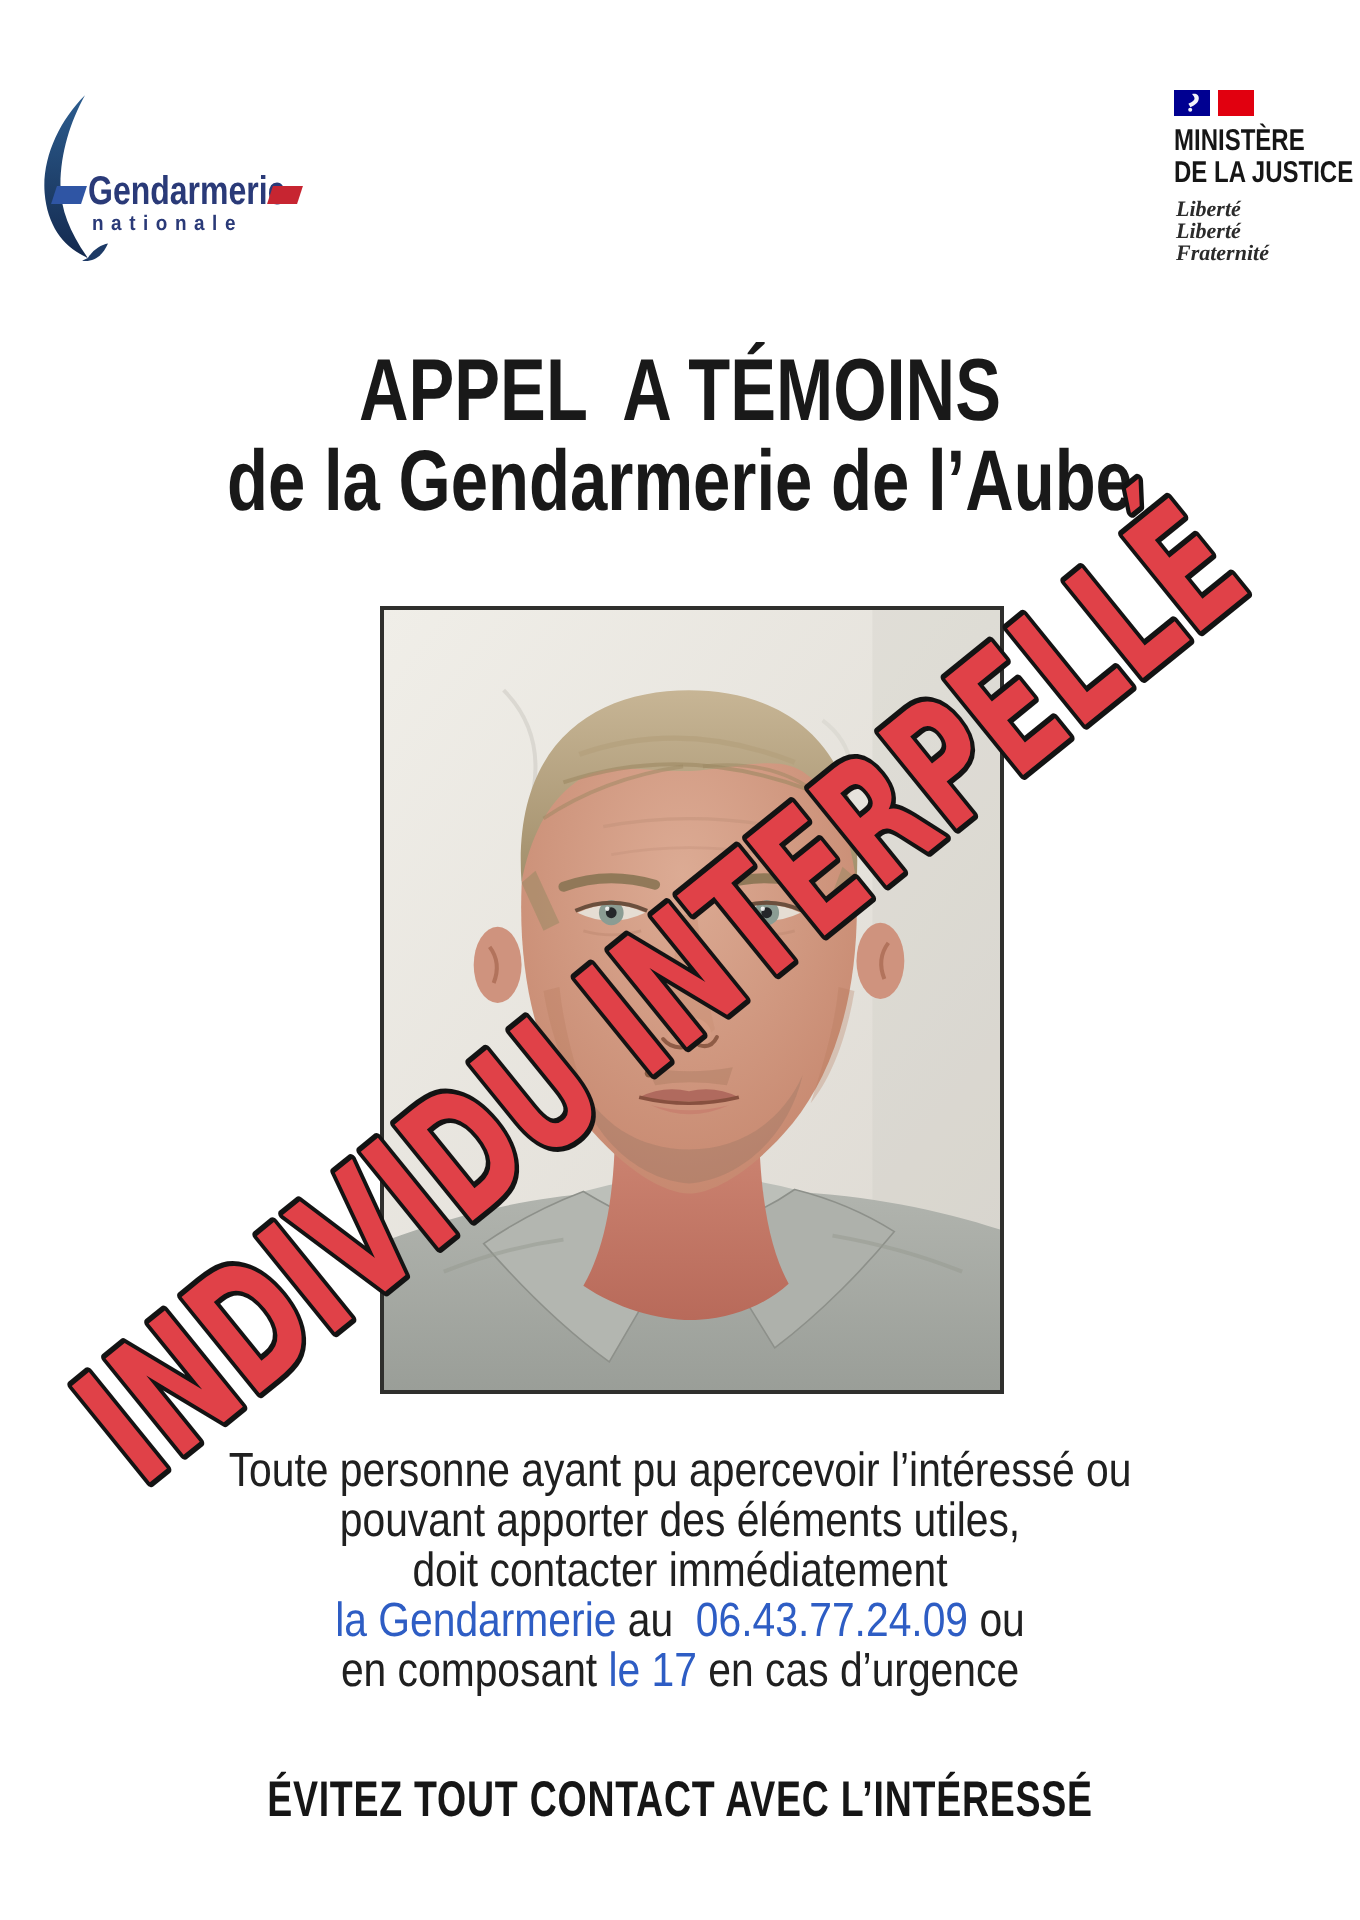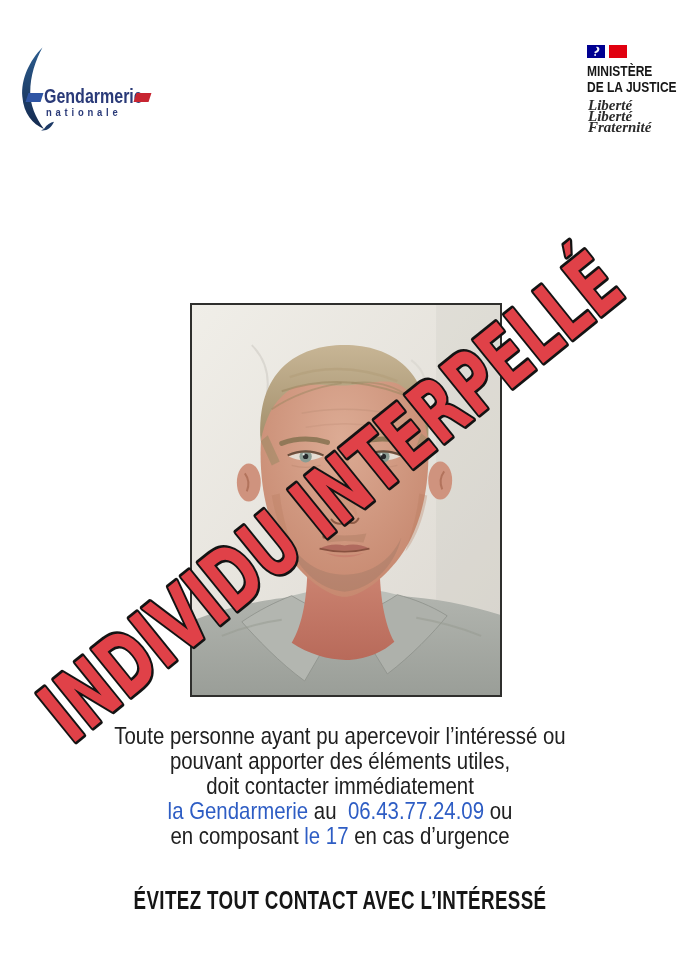--- a/index.html
+++ b/index.html
@@ -20,21 +20,21 @@
   .ministry{left:551px;top:45px;width:120px;margin-left:36px;}
   .flagrow{position:absolute;left:0;top:0;display:flex;}
   .flag-b{width:18px;height:13px;background:#000091;position:relative;}
   .flag-w{width:4px;height:13px;background:#ffffff;}
   .flag-r{width:18px;height:13px;background:#e1000f;}
   .min-l1{position:absolute;left:0;top:17px;font-size:15px;font-weight:800;color:#161616;
     transform:scaleX(.8);transform-origin:0 50%;white-space:nowrap;}
   .min-l2{position:absolute;left:0;top:33px;font-size:15px;font-weight:800;color:#161616;
     transform:scaleX(.8);transform-origin:0 50%;white-space:nowrap;}
   .motto{position:absolute;left:1px;top:55px;font-family:"Liberation Serif",serif;
-    font-style:italic;font-weight:700;font-size:15px;line-height:11px;color:#2b2b2b;}
+    font-style:italic;font-weight:700;font-size:11px;line-height:11px;color:#2b2b2b;}
   
   .title{left:0;top:173px;width:680px;text-align:center;}
   .t1{font-size:44px;font-weight:800;line-height:46px;white-space:pre;
     transform:scaleX(.78);transform-origin:50% 50%;color:#191919;}
   .t2{font-size:43px;font-weight:800;line-height:45px;white-space:pre;
     transform:scaleX(.78);transform-origin:50% 50%;color:#191919;}
   
   .photo-frame{left:190px;top:303px;width:312px;height:394px;box-sizing:border-box;
     border:2.5px solid #2f2f2d;background:#eceae4;}
   .photo-frame svg{display:block;width:100%;height:100%;}
@@ -85,20 +85,24 @@
     </div>
     <div class="min-l1">MINISTÈRE</div>
     <div class="min-l2">DE LA JUSTICE</div>
     <div class="motto">
       <div>Liberté</div>
       <div>Liberté</div>
       <div>Fraternité</div>
     </div>
   </div>
 
+  <div class="abs title">
+    <div class="t1">APPEL  A TÉMOINS</div>
+    <div class="t2">de la Gendarmerie de l’Aube</div>
+  </div>
 
   <div class="abs photo-frame">
     <svg viewBox="0 0 309 389" preserveAspectRatio="none">
       <defs>
         <linearGradient id="bgG" x1="0" y1="0" x2="1" y2="1">
           <stop offset="0" stop-color="#f0eee8"></stop>
             <stop offset="1" stop-color="#dcd8d1"></stop>
         </linearGradient>
         <linearGradient id="poloG" x1="0" y1="0" x2="0" y2="1">
           <stop offset="0" stop-color="#b1b4ae"></stop>

